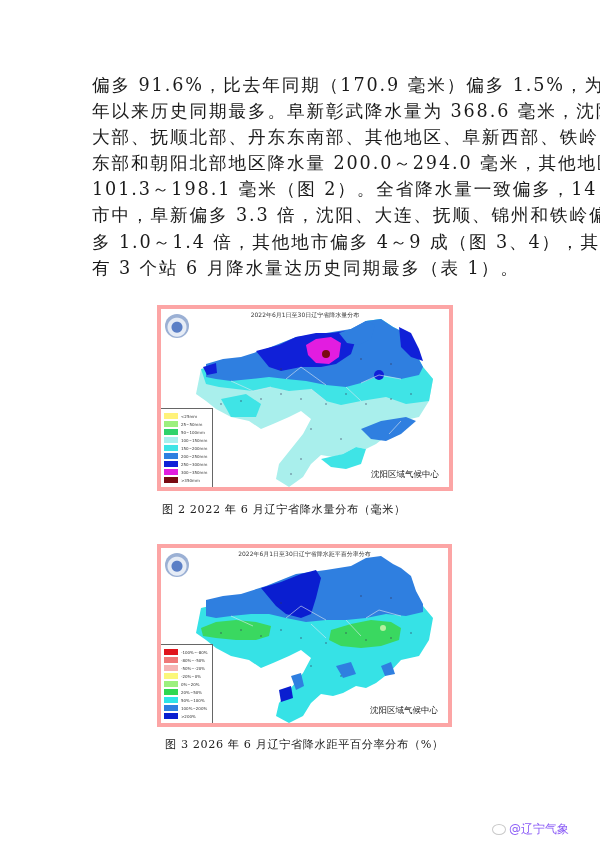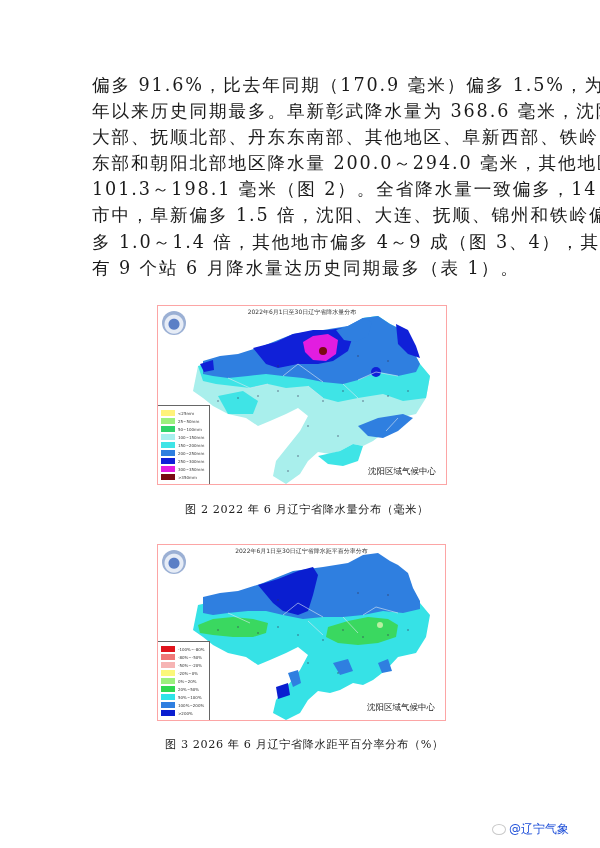--- a/index.html
+++ b/index.html
@@ -1,55 +1,55 @@
 <!DOCTYPE html>
 <html><head>
 <meta charset="utf-8">
 <style>
   html, body { margin: 0; padding: 0; background: #ffffff; }
   body { width: 600px; height: 848px; position: relative; overflow: hidden;
          font-family: "DejaVu Serif", "Liberation Serif", serif; color: #1a1a1a; }
   .para { position: absolute; left: 92px; top: 72px; width: 420px; }
   .line { height: 26.1px; line-height: 26.1px; font-size: 17.6px; white-space: nowrap;
           letter-spacing: 1.9px; text-align: justify; text-align-last: justify; }
-  .fig { position: absolute; border: 1px solid #fca5a5; background: #fff; overflow: hidden; }
+  .fig { position: absolute; border: 4px solid #fca5a5; background: #fff; overflow: hidden; }
   .fig1 { left: 157px; top: 305px; width: 288px; height: 178px; }
   .fig2 { left: 157px; top: 544px; width: 287px; height: 175px; }
   .fig svg { position: absolute; left: 0; top: 0; }
   .map-title { position: absolute; top: 2px; left: 0; width: 100%; text-align: center;
                font-family: "DejaVu Sans", sans-serif; font-size: 6px; color: #333; }
   .logo { position: absolute; left: 4px; top: 5px; width: 24px; height: 24px; border-radius: 50%;
           background: radial-gradient(circle at 50% 55%, #5b7fc6 0 5px, #e6ecf6 6px 9px, #9bb0d4 10px 12px); }
   .legend { position: absolute; left: 0; bottom: 0; width: 52px; border-top: 1px solid #666; border-right: 1px solid #666;
             background: #fff; padding: 3px 2px 3px 3px; box-sizing: border-box; }
   .legend-row { display: flex; align-items: center; height: 8px; }
   .swatch { width: 14px; height: 5.5px; margin-right: 3px; flex: none; }
   .legend-label { font-family: "DejaVu Sans", sans-serif; font-size: 4px; color: #333; white-space: nowrap; }
   .center-label { position: absolute; right: 10px; bottom: 6px; font-family: "DejaVu Sans", sans-serif;
                   font-size: 8.5px; color: #222; }
   .caption { position: absolute; font-size: 11.2px; color: #222; white-space: nowrap; letter-spacing: 0.6px; }
-  .cap1 { left: 185px; top: 502px; }
+  .cap1 { left: 162px; top: 502px; }
   .cap2 { left: 165px; top: 737px; }
   .watermark { position: absolute; left: 492px; top: 821px; font-family: "DejaVu Sans", sans-serif;
-               font-size: 12px; color: #1d4ed8; white-space: nowrap; }
+               font-size: 12px; color: #8b5cf6; white-space: nowrap; }
   .weibo { display: inline-block; width: 14px; height: 11px; border: 1.5px solid #c9c9c9; border-radius: 50%;
            vertical-align: middle; margin-right: 3px; box-sizing: border-box; }
 </style>
 </head>
 <body>
 
 <div class="para">
   <div class="line">偏多 91.6%，比去年同期（170.9 毫米）偏多 1.5%，为 1951</div>
   <div class="line">年以来历史同期最多。阜新彰武降水量为 368.6 毫米，沈阳</div>
   <div class="line">大部、抚顺北部、丹东东南部、其他地区、阜新西部、铁岭</div>
   <div class="line">东部和朝阳北部地区降水量 200.0～294.0 毫米，其他地区</div>
   <div class="line">101.3～198.1 毫米（图 2）。全省降水量一致偏多，14 个地</div>
-  <div class="line">市中，阜新偏多 1.5 倍，沈阳、大连、抚顺、锦州和铁岭偏</div>
+  <div class="line">市中，阜新偏多 3.3 倍，沈阳、大连、抚顺、锦州和铁岭偏</div>
   <div class="line">多 1.0～1.4 倍，其他地市偏多 4～9 成（图 3、4），其中，</div>
-  <div class="line" style="text-align:left;text-align-last:left;">有 9 个站 6 月降水量达历史同期最多（表 1）。</div>
+  <div class="line" style="text-align:left;text-align-last:left;">有 3 个站 6 月降水量达历史同期最多（表 1）。</div>
 </div>
 
 <div class="fig fig1">
   <svg width="288" height="178" viewBox="0 0 288 178">
 
     <path d="M40 60 L62 55 L80 52 L105 42 L135 30 L165 26 L190 22 L205 12 L220 10 L232 18 L240 22 L250 30 L255 45 L262 58 L272 70 L268 92 L258 108 L240 112 L228 125 L215 135 L205 140 L195 138 L182 145 L172 148 L160 146 L150 155 L142 168 L128 178 L115 170 L118 155 L130 140 L142 125 L150 110 L140 102 L128 108 L112 115 L100 120 L88 112 L70 108 L55 100 L45 92 L35 85 Z" fill="#a9efec"></path>
 
     <path d="M40 60 L62 55 L80 52 L105 42 L135 30 L165 26 L190 22 L205 12 L220 10 L232 18 L240 22 L250 30 L255 45 L262 58 L272 70 L268 92 L245 95 L225 88 L200 92 L180 96 L165 92 L150 80 L128 82 L110 78 L92 82 L75 80 L58 78 L45 75 Z" fill="#3fe4e6"></path>
     <path d="M160 150 L182 145 L195 138 L205 140 L200 155 L185 160 L170 158 Z" fill="#3fe4e6"></path>
     <path d="M60 90 L85 85 L100 95 L95 108 L70 108 Z" fill="#3fe4e6"></path>

